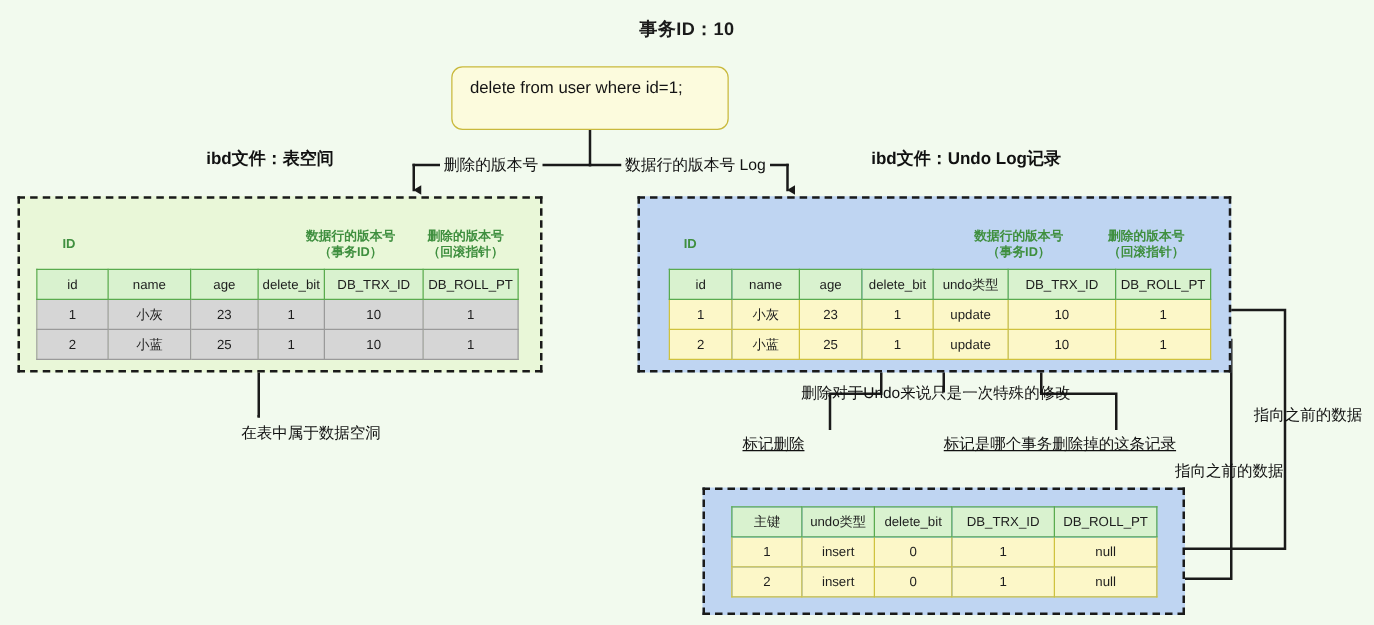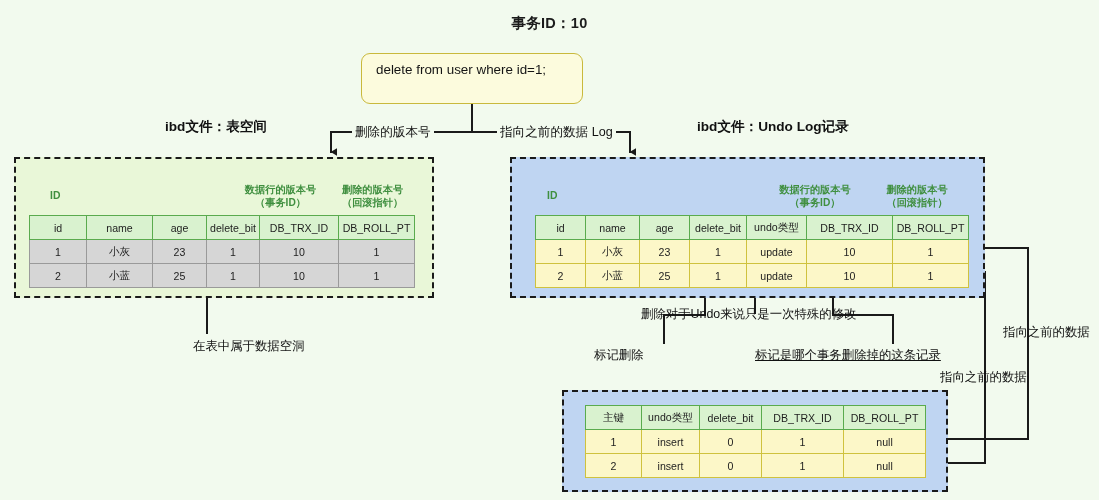--- a/index.html
+++ b/index.html
@@ -127,21 +127,21 @@
     border: 1px solid #cfc23e;
   }
 
   
   .note {
     font-size: 12.4px;
     color: #111;
     white-space: nowrap;
   }
   .note-hole     { left: 148px; top: 338px; margin-left: 45px; }
-  .note-mark-del { left: 594px; top: 347px; }
+  .note-mark-del { left: 594px; top: 347px; text-decoration: underline; }
   .note-special  { left: 641px; top: 306px; }
   .note-which    { left: 755px; top: 347px; text-decoration: underline; }
   .note-point-1  { left: 1003px; top: 324px; }
   .note-point-2  { left: 940px;  top: 369px; }
 </style>
 </head>
 <body>
 
 <svg id="canvas" viewBox="0 0 1099 500" width="1099" height="500" xmlns="http://www.w3.org/2000/svg">
   <defs>
@@ -181,21 +181,21 @@
   </g>
 </svg>
 
 <div class="abs trx-title">事务ID：10</div>
 
 <div class="abs sql-box">
   <div class="sql-line">delete from user where id=1;</div>
 </div>
 
 <div class="abs conn-label lbl-modify">删除的版本号</div>
-<div class="abs conn-label lbl-undo">指向之前的数据 Log</div>
+<div class="abs conn-label lbl-undo">数据行的版本号 Log</div>
 
 <div class="abs region-title title-ibd-left">ibd文件：表空间</div>
 <div class="abs region-title title-ibd-right">ibd文件：Undo Log记录</div>
 
 <div class="abs dashed-box box-left"></div>
 <div class="abs id-caption" style="left:50px; top:190px;">ID</div>
 <div class="abs grp-caption" style="left:233px; top:184px; width:95px;">
   <div>数据行的版本号</div>
   <div>（事务ID）</div>
 </div>

